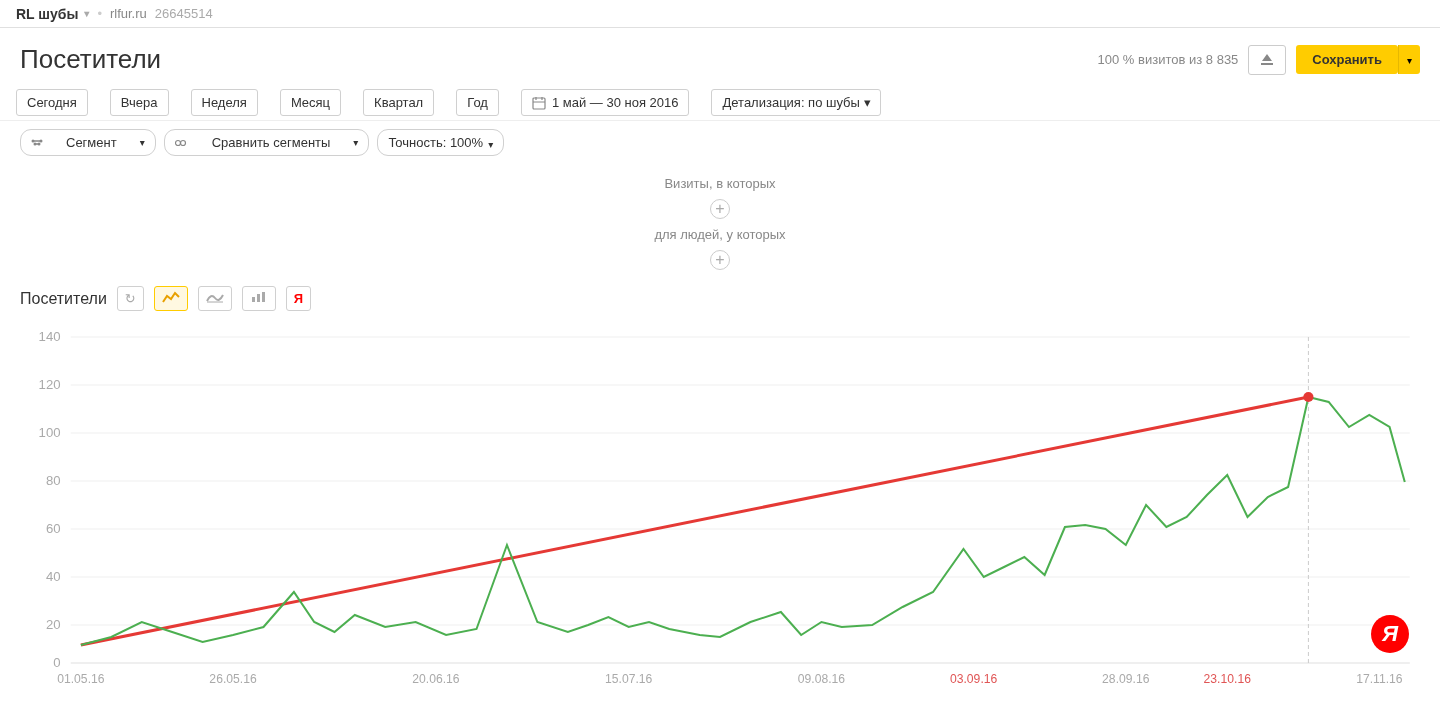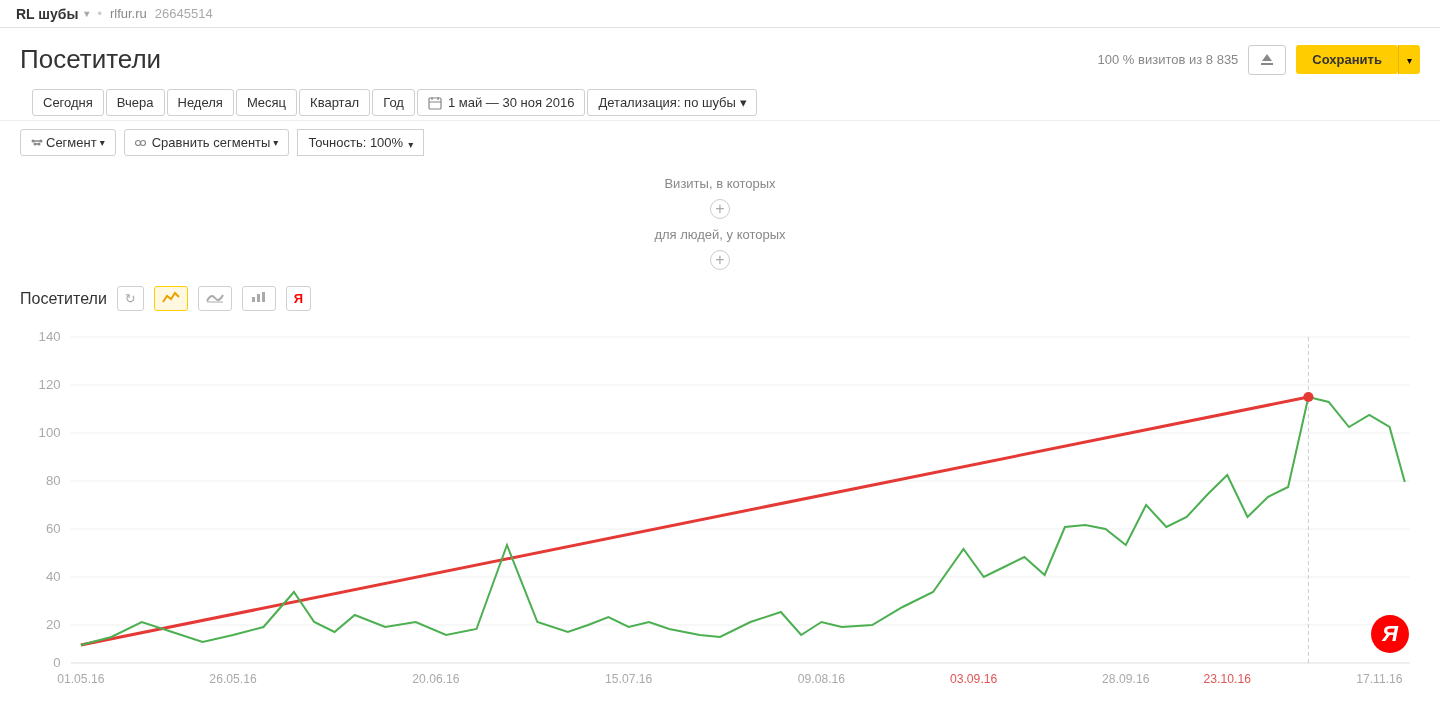--- a/index.html
+++ b/index.html
@@ -12,28 +12,28 @@
     .top-bar-id { color: #aaa; font-size: 13px; margin-left: 8px; }
 
     .page-header { display: flex; align-items: center; justify-content: space-between; padding: 16px 20px 10px 20px; }
     .page-title { font-size: 26px; font-weight: normal; color: #333; }
     .header-right { display: flex; align-items: center; gap: 10px; }
     .visits-info { color: #888; font-size: 13px; }
     .export-btn { background: none; border: 1px solid #ccc; border-radius: 3px; padding: 6px 10px; cursor: pointer; font-size: 13px; color: #555; display: flex; align-items: center; }
     .save-btn { background: #ffcc00; border: none; border-radius: 3px; padding: 7px 16px; cursor: pointer; font-size: 13px; color: #333; font-weight: bold; }
     .save-dropdown { background: #ffcc00; border: none; border-left: 1px solid #e6b800; border-radius: 0 3px 3px 0; padding: 7px 8px; cursor: pointer; }
 
-    .filters-row { display: flex; align-items: flex-end; padding: 4px 32px; gap: 2px; border-bottom: 1px solid #eee; flex-wrap: wrap; }
+    .filters-row { display: flex; align-items: flex-end; padding: 4px 16px; gap: 22px; border-bottom: 1px solid #eee; flex-wrap: wrap; }
     .filter-btn { background: #fff; border: 1px solid #d0d0d0; border-radius: 3px; padding: 5px 10px; cursor: pointer; font-size: 13px; color: #333; }
     .date-range-btn { background: #fff; border: 1px solid #d0d0d0; border-radius: 3px; padding: 5px 10px; cursor: pointer; font-size: 13px; color: #333; display: flex; align-items: center; gap: 6px; }
     .detail-btn { background: #fff; border: 1px solid #d0d0d0; border-radius: 3px; padding: 5px 10px; cursor: pointer; font-size: 13px; color: #333; display: flex; align-items: center; gap: 4px; }
 
     .segment-row { display: flex; align-items: center; padding: 8px 20px; gap: 8px; }
-    .segment-btn { background: #fff; border: 1px solid #d0d0d0; border-radius: 3px; padding: 5px 10px; cursor: pointer; font-size: 13px; color: #333; display: flex; align-items: center; gap: 3px; }
-    .accuracy-btn { background: #fff; border: 1px solid #d0d0d0; border-radius: 0; padding: 5px 10px; cursor: pointer; font-size: 13px; color: #333; display: flex; align-items: flex-end; gap: 5px; }
+    .segment-btn { background: #fff; border: 1px solid #d0d0d0; border-radius: 11px; padding: 5px 10px; cursor: pointer; font-size: 13px; color: #333; display: flex; align-items: center; gap: 23px; }
+    .accuracy-btn { background: #fff; border: 1px solid #d0d0d0; border-radius: 11px; padding: 5px 10px; cursor: pointer; font-size: 13px; color: #333; display: flex; align-items: flex-end; gap: 5px; }
 
     .condition-row { display: flex; align-items: center; padding: 12px 20px 8px 20px; gap: 8px; color: #888; font-size: 13px; flex-direction: column; }
     .add-condition { background: none; border: 1px solid #ccc; border-radius: 50%; width: 20px; height: 20px; cursor: pointer; font-size: 16px; color: #aaa; display: flex; align-items: center; justify-content: center; line-height: 1; }
 
     .chart-section { padding: 0 20px; }
     .chart-header { display: flex; align-items: center; gap: 10px; margin-bottom: 8px; padding: 8px 0; }
     .chart-title { font-size: 16px; color: #333; }
     .chart-icon-btn { background: none; border: 1px solid #d0d0d0; border-radius: 3px; padding: 4px 7px; cursor: pointer; font-size: 13px; color: #aaa; }
     .chart-icon-btn.active { border-color: #ffcc00; background: #fff8e1; }
 

